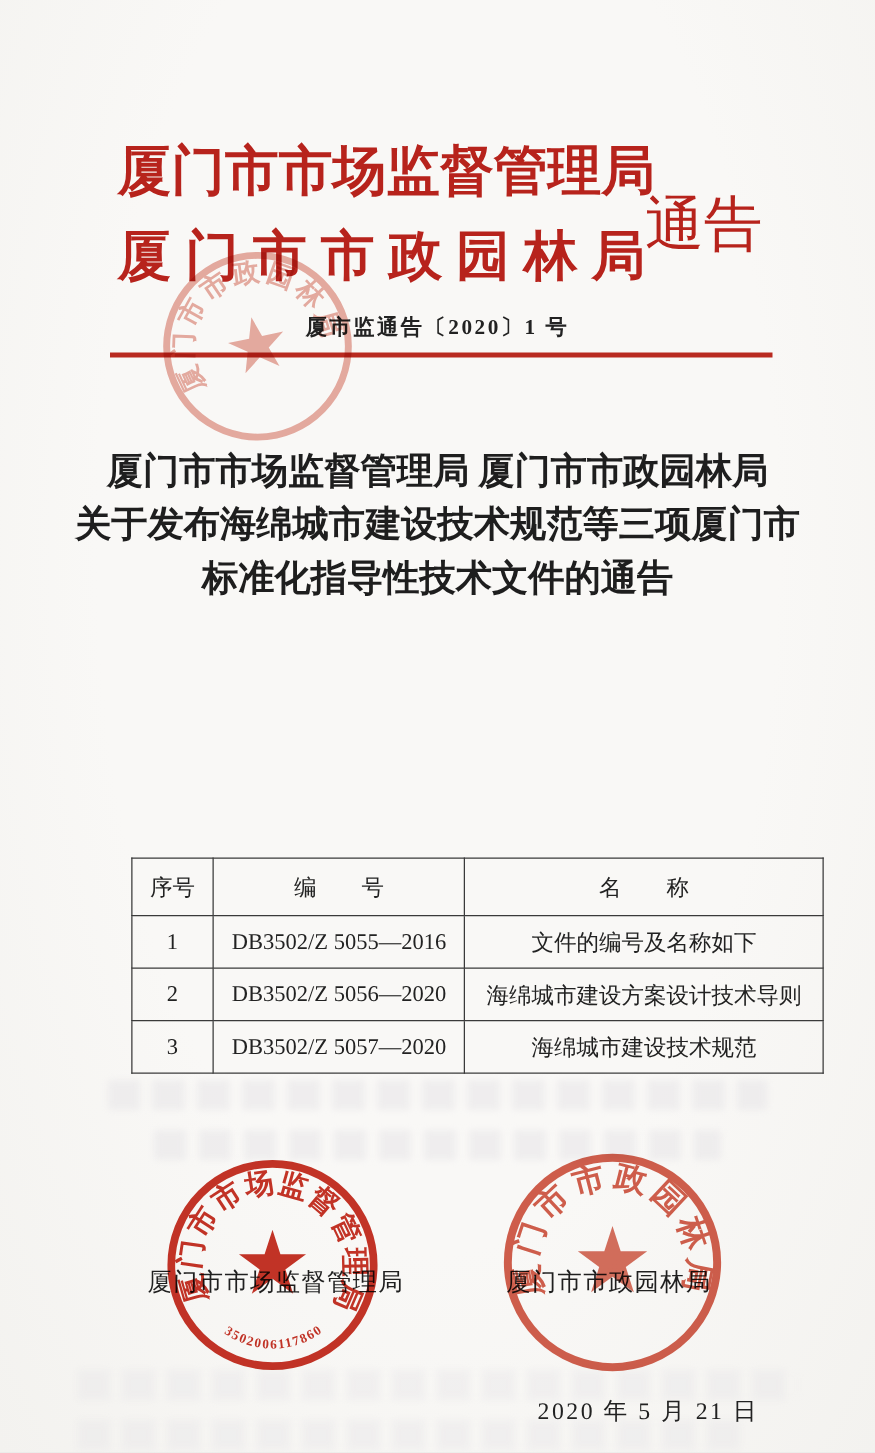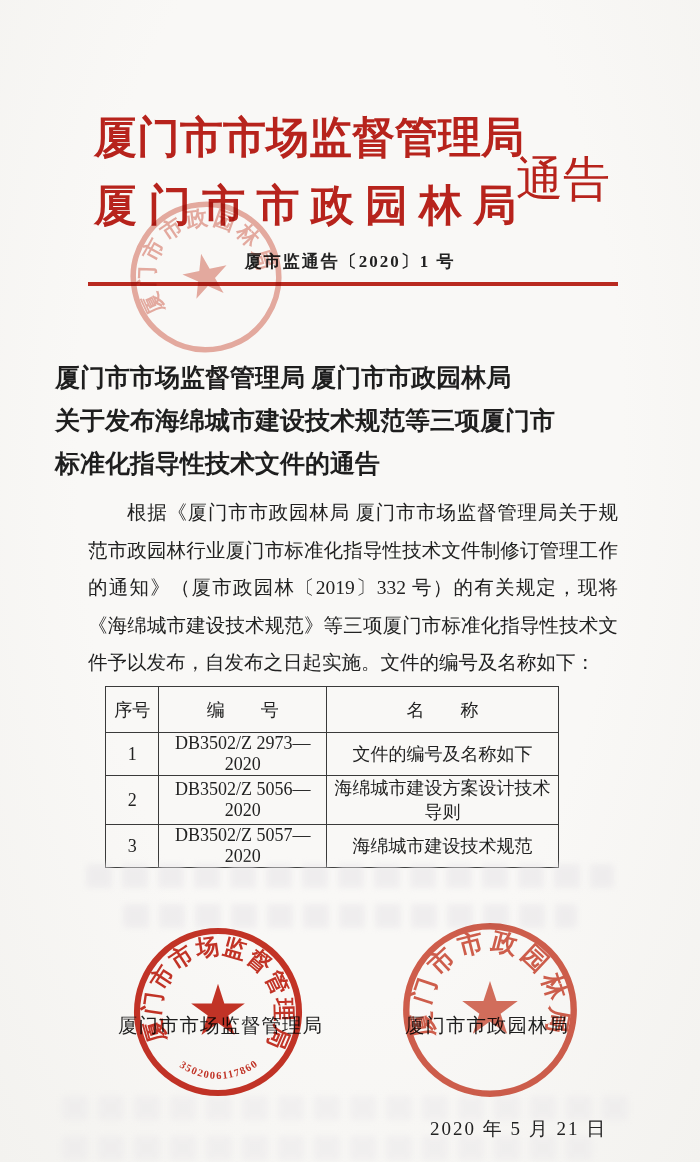--- a/index.html
+++ b/index.html
@@ -32,30 +32,30 @@
   .docnum {
     position:absolute; top:250px; left:0; width:100%;
     text-align:center; font-size:17px; letter-spacing:2px; color:#222;font-weight:bold;
   }
   .rule {
     position:absolute; top:282px; left:88px; width:530px; height:4px;
     background:#b92a20;
   }
   .title {
     position:absolute; top:356px; left:55px; width:590px;
-    text-align:left; font-size:25px; font-weight:bold; line-height:43px;
+    text-align:center; font-size:29px; font-weight:bold; line-height:43px;
     white-space:pre-line; color:#1e1e1e;
   }
   .bodytext {
     position:absolute; top:494px; left:88px; width:530px;
     font-size:19.5px; line-height:37.5px; text-align:justify; text-indent:2em;
     color:#222;
   }
   table.doc-table {
-    position:absolute; top:686px; left:105px; width:454px;
+    position:absolute; top:686px; left:105px; width:554px;
     border-collapse:collapse; font-size:18px; color:#222;padding-left:40px;
   }
   .doc-table th, .doc-table td {
     border:1.5px solid #3a3a3a; text-align:center; font-weight:normal;
     padding:0;
   }
   .doc-table th { height:46px; }
   .doc-table td { height:42px; }
   .col-seq  { width:58px; }
   .col-code { width:180px; }
@@ -111,34 +111,33 @@
   </svg>
 
   <div class="docnum">厦市监通告〔2020〕1 号</div>
 
   <div class="rule"></div>
 
   <h1 class="title">厦门市市场监督管理局 厦门市市政园林局
 关于发布海绵城市建设技术规范等三项厦门市
 标准化指导性技术文件的通告</h1>
 
-  <p class="bodytext">根据《厦门市市政园林局 厦门市市场监督管理局关于规范市政园林行业厦门市标准化指导性技术文件制修订管理工作的通知》（厦市政园林〔2019〕332 号）的有关规定，现将《海绵城市建设技术规范》等三项厦门市标准化指导性技术文件予以发布，自发布之日起实施。文件的编号及名称如下：</p>
 
   <table class="doc-table">
     <thead>
       <tr>
         <th class="col-seq">序号</th>
         <th class="col-code">编　　号</th>
         <th class="col-name">名　　称</th>
       </tr>
     </thead>
     <tbody>
       <tr>
         <td>1</td>
-        <td>DB3502/Z 2973—2020</td>
+        <td>DB3502/Z 5055—2016</td>
         <td>文件的编号及名称如下</td>
       </tr>
       <tr>
         <td>2</td>
         <td>DB3502/Z 5056—2020</td>
         <td>海绵城市建设方案设计技术导则</td>
       </tr>
       <tr>
         <td>3</td>
         <td>DB3502/Z 5057—2020</td>

